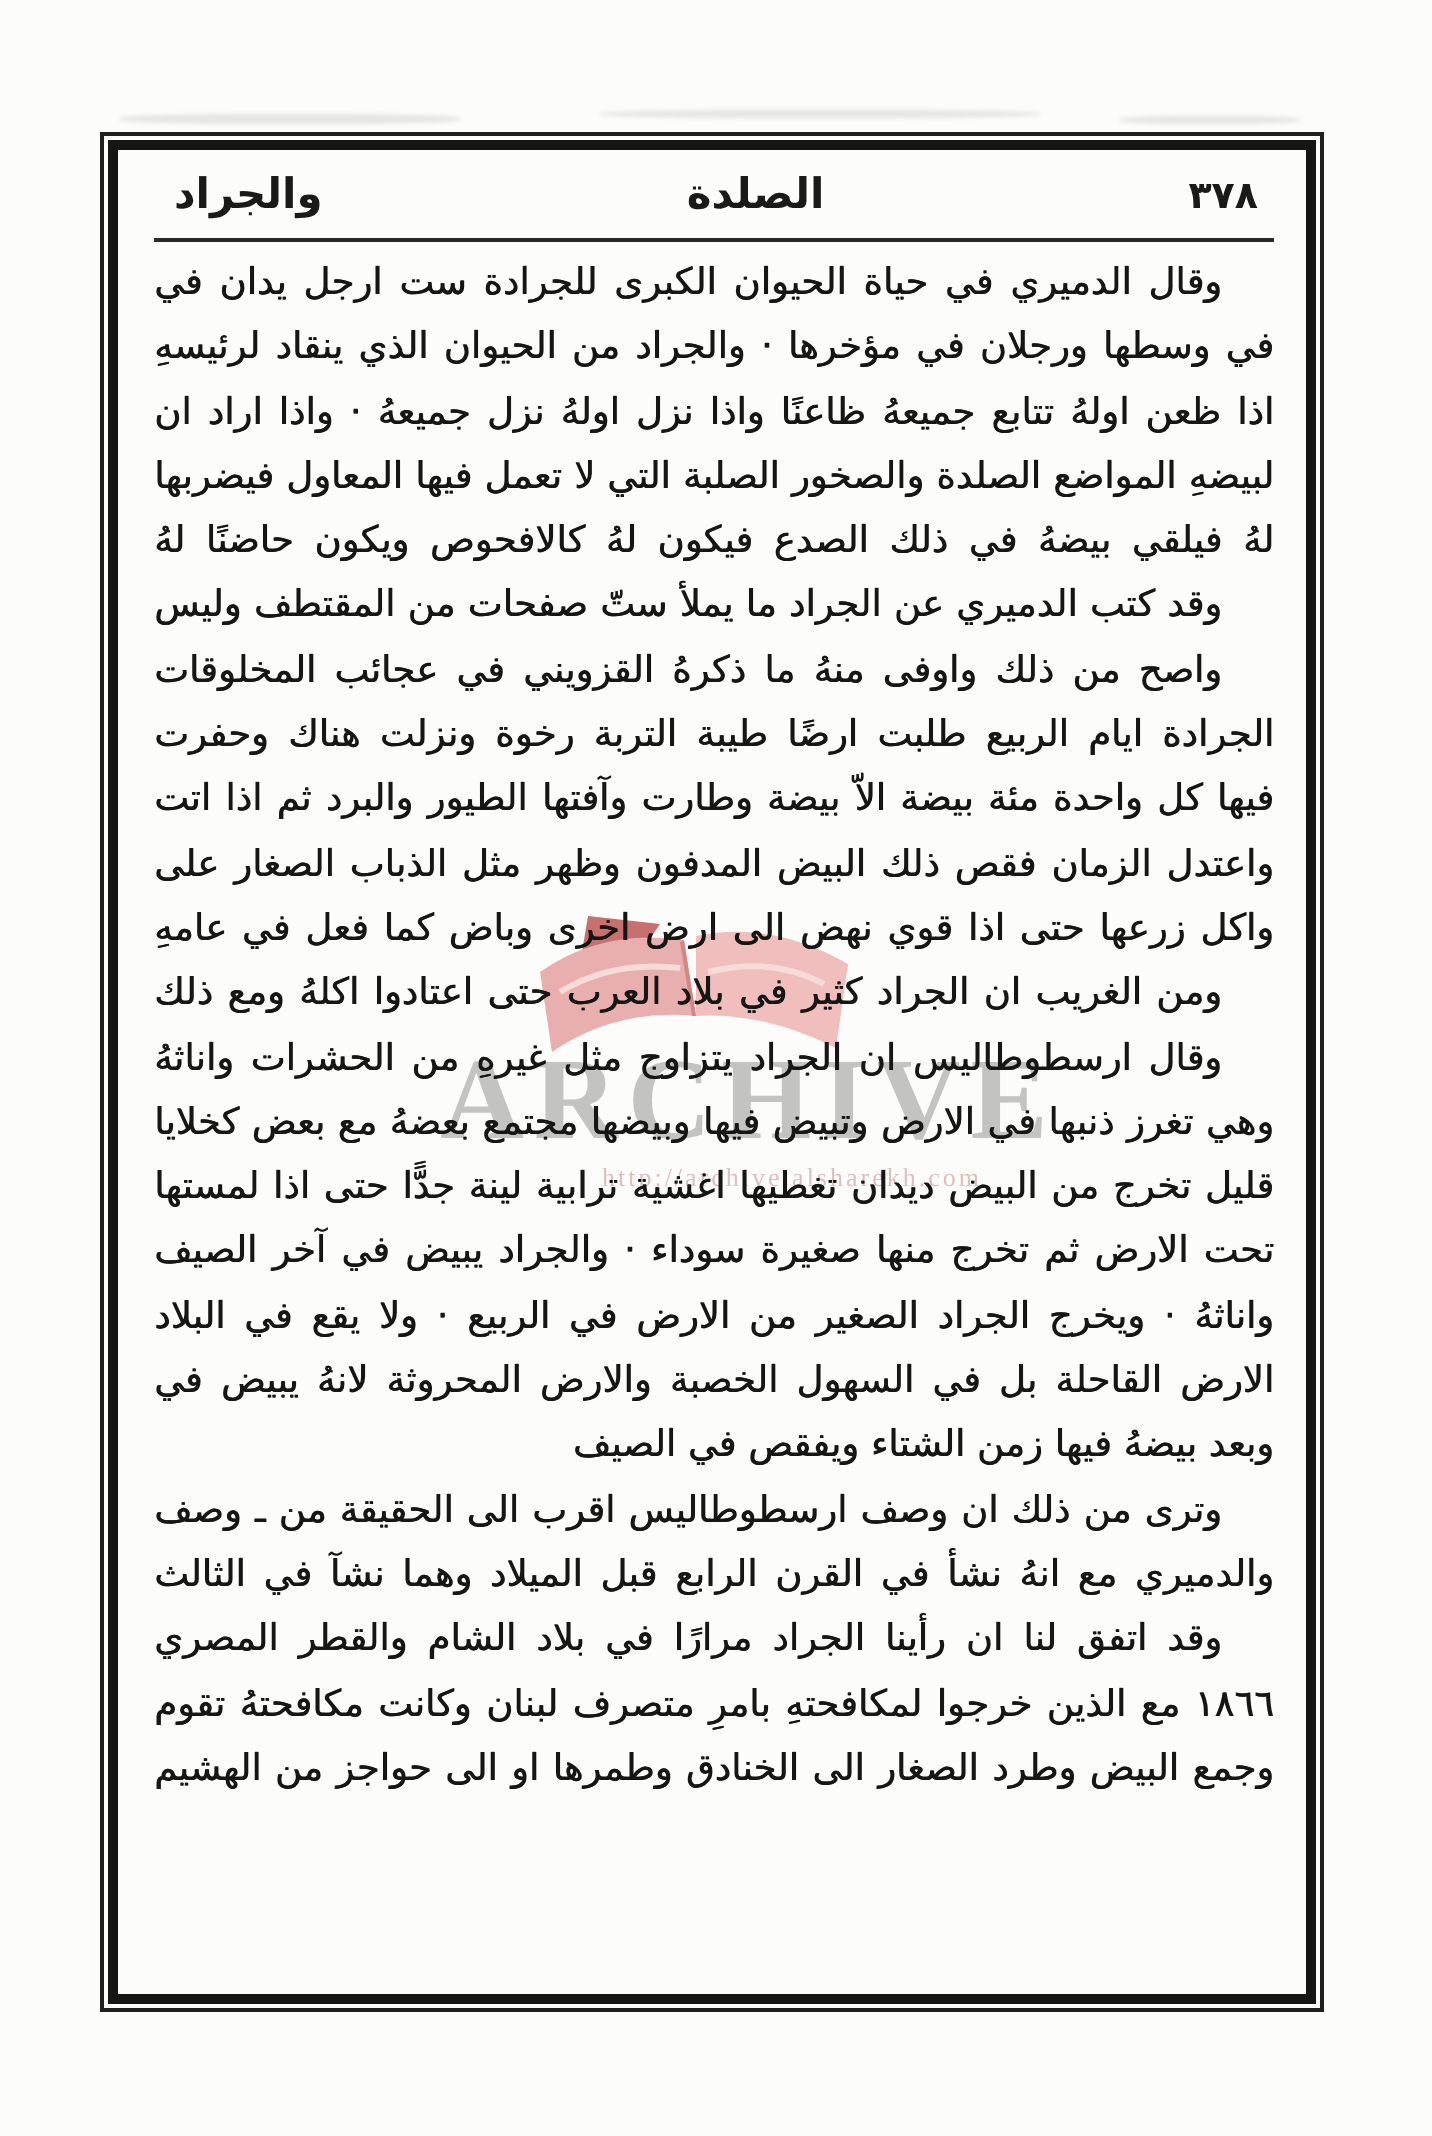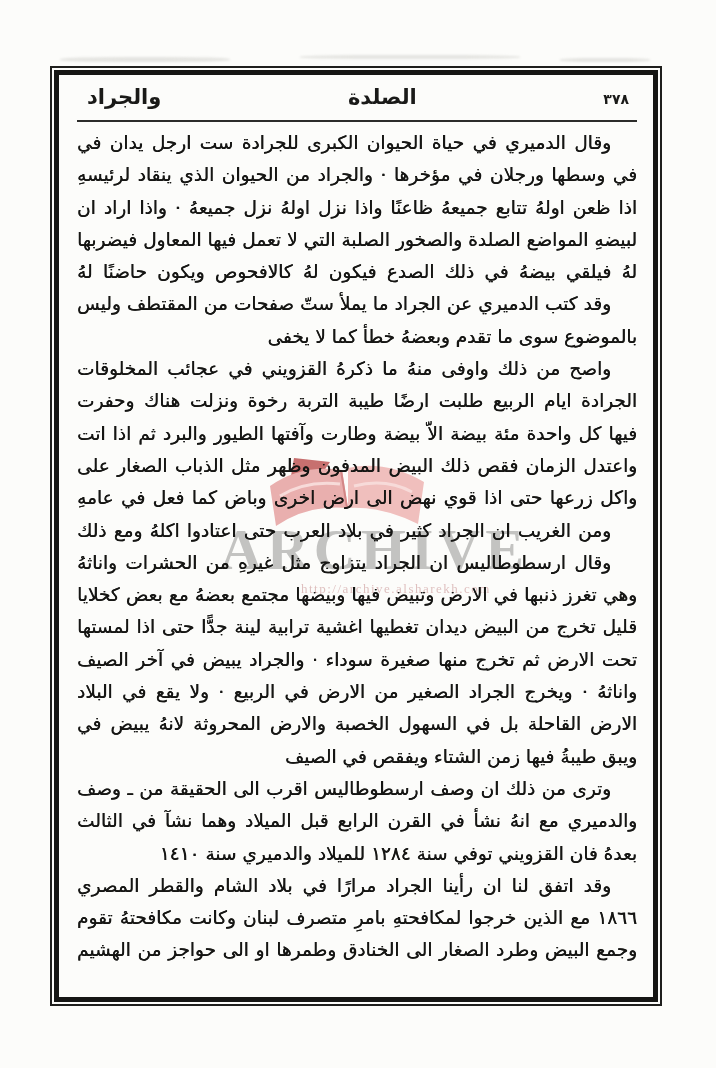--- a/index.html
+++ b/index.html
@@ -31,21 +31,21 @@
   }
 
   
   .page-header{
     direction:rtl;
     display:flex;justify-content:space-between;align-items:baseline;
     padding:7px 22px 0 26px;
     font-size:21px;font-weight:bold;color:#1a1a18;
     line-height:26px;
   }
-  .page-header .num{font-size:14px;letter-spacing:2px;}
+  .page-header .num{font-size:19px;letter-spacing:2px;}
   .header-rule{
     border:none;border-top:2px solid #2c2c2a;
     margin:8px 14px 0 16px;height:0;
   }
 
   
   .body-text{
     position:relative;z-index:2;
     direction:rtl;
     margin-top:5px;
@@ -113,37 +113,35 @@
       </div>
       <hr class="header-rule">
 
       <div class="body-text" lang="ar">
         <div class="line indent">وقال الدميري في حياة الحيوان الكبرى للجرادة ست ارجل يدان في صدرها وقائمتان</div>
         <div class="line">في وسطها ورجلان في مؤخرها · والجراد من الحيوان الذي ينقاد لرئيسهِ فيجتمع كالعسكر ·</div>
         <div class="line">اذا ظعن اولهُ تتابع جميعهُ ظاعنًا واذا نزل اولهُ نزل جميعهُ · واذا اراد ان يبيض التمس</div>
         <div class="line">لبيضهِ المواضع الصلدة والصخور الصلبة التي لا تعمل فيها المعاول فيضربها بذنبهِ فتنفرج</div>
         <div class="line last">لهُ فيلقي بيضهُ في ذلك الصدع فيكون لهُ كالافحوص ويكون حاضنًا لهُ ومربيًا</div>
         <div class="line indent">وقد كتب الدميري عن الجراد ما يملأ ستّ صفحات من المقتطف وليس فيها ما يختص</div>
-        <div class="line last">بالموضوع سوى ما تقدم وبعضهُ خطأ كما لا يخفى</div>
         <div class="line indent">واصح من ذلك واوفى منهُ ما ذكرهُ القزويني في عجائب المخلوقات حيث قال « اذا رعت</div>
         <div class="line">الجرادة ايام الربيع طلبت ارضًا طيبة التربة رخوة ونزلت هناك وحفرت باذنابها حفرًا وباضت</div>
         <div class="line">فيها كل واحدة مئة بيضة الاّ بيضة وطارت وآفتها الطيور والبرد ثم اذا اتت ايام الربيع</div>
         <div class="line">واعتدل الزمان فقص ذلك البيض المدفون وظهر مثل الذباب الصغار على وجه الارض</div>
         <div class="line last">واكل زرعها حتى اذا قوي نهض الى ارض اخرى وباض كما فعل في عامهِ الاول »</div>
         <div class="line indent">ومن الغريب ان الجراد كثير في بلاد العرب حتى اعتادوا اكلهُ ومع ذلك لم يصفهُ</div>
         <div class="line indent">وقال ارسطوطاليس ان الجراد يتزاوج مثل غيرهِ من الحشرات واناثهُ اكبر من ذكرهِ</div>
         <div class="line">وهي تغرز ذنبها في الارض وتبيض فيها وبيضها مجتمع بعضهُ مع بعض كخلايا النحل · وبعد</div>
         <div class="line">قليل تخرج من البيض ديدان تغطيها اغشية ترابية لينة جدًّا حتى اذا لمستها ماتت وهي تتولد</div>
         <div class="line">تحت الارض ثم تخرج منها صغيرة سوداء · والجراد يبيض في آخر الصيف ثم تموت ذكورهُ</div>
         <div class="line">واناثهُ · ويخرج الجراد الصغير من الارض في الربيع · ولا يقع في البلاد الجبليَّة ولا في</div>
         <div class="line">الارض القاحلة بل في السهول الخصبة والارض المحروثة لانهُ يبيض في ثقوب في الارض</div>
-        <div class="line last">ويبق طيبةُ فيها زمن الشتاء ويفقص في الصيف</div>
+        <div class="line last">وبعد بيضهُ فيها زمن الشتاء ويفقص في الصيف</div>
         <div class="line indent">وترى من ذلك ان وصف ارسطوطاليس اقرب الى الحقيقة من ـ وصف القزويني</div>
         <div class="line">والدميري مع انهُ نشأ في القرن الرابع قبل الميلاد وهما نشآ في الثالث عشر والرابع عشر</div>
-        <div class="line last">بعدهُ فان القزويني توفي سنة ١٢٨٤ للميلاد والدميري سنة ١٤١٠</div>
         <div class="line indent">وقد اتفق لنا ان رأينا الجراد مرارًا في بلاد الشام والقطر المصري واشتركنا سنة</div>
         <div class="line">١٨٦٦ مع الذين خرجوا لمكافحتهِ بامرِ متصرف لبنان وكانت مكافحتهُ تقوم بقتل الكبار</div>
         <div class="line">وجمع البيض وطرد الصغار الى الخنادق وطمرها او الى حواجز من الهشيم وحرقها · ورأيناهُ</div>
       </div>
 
     </div>
   </div>
 </div>
 
 </body></html>

